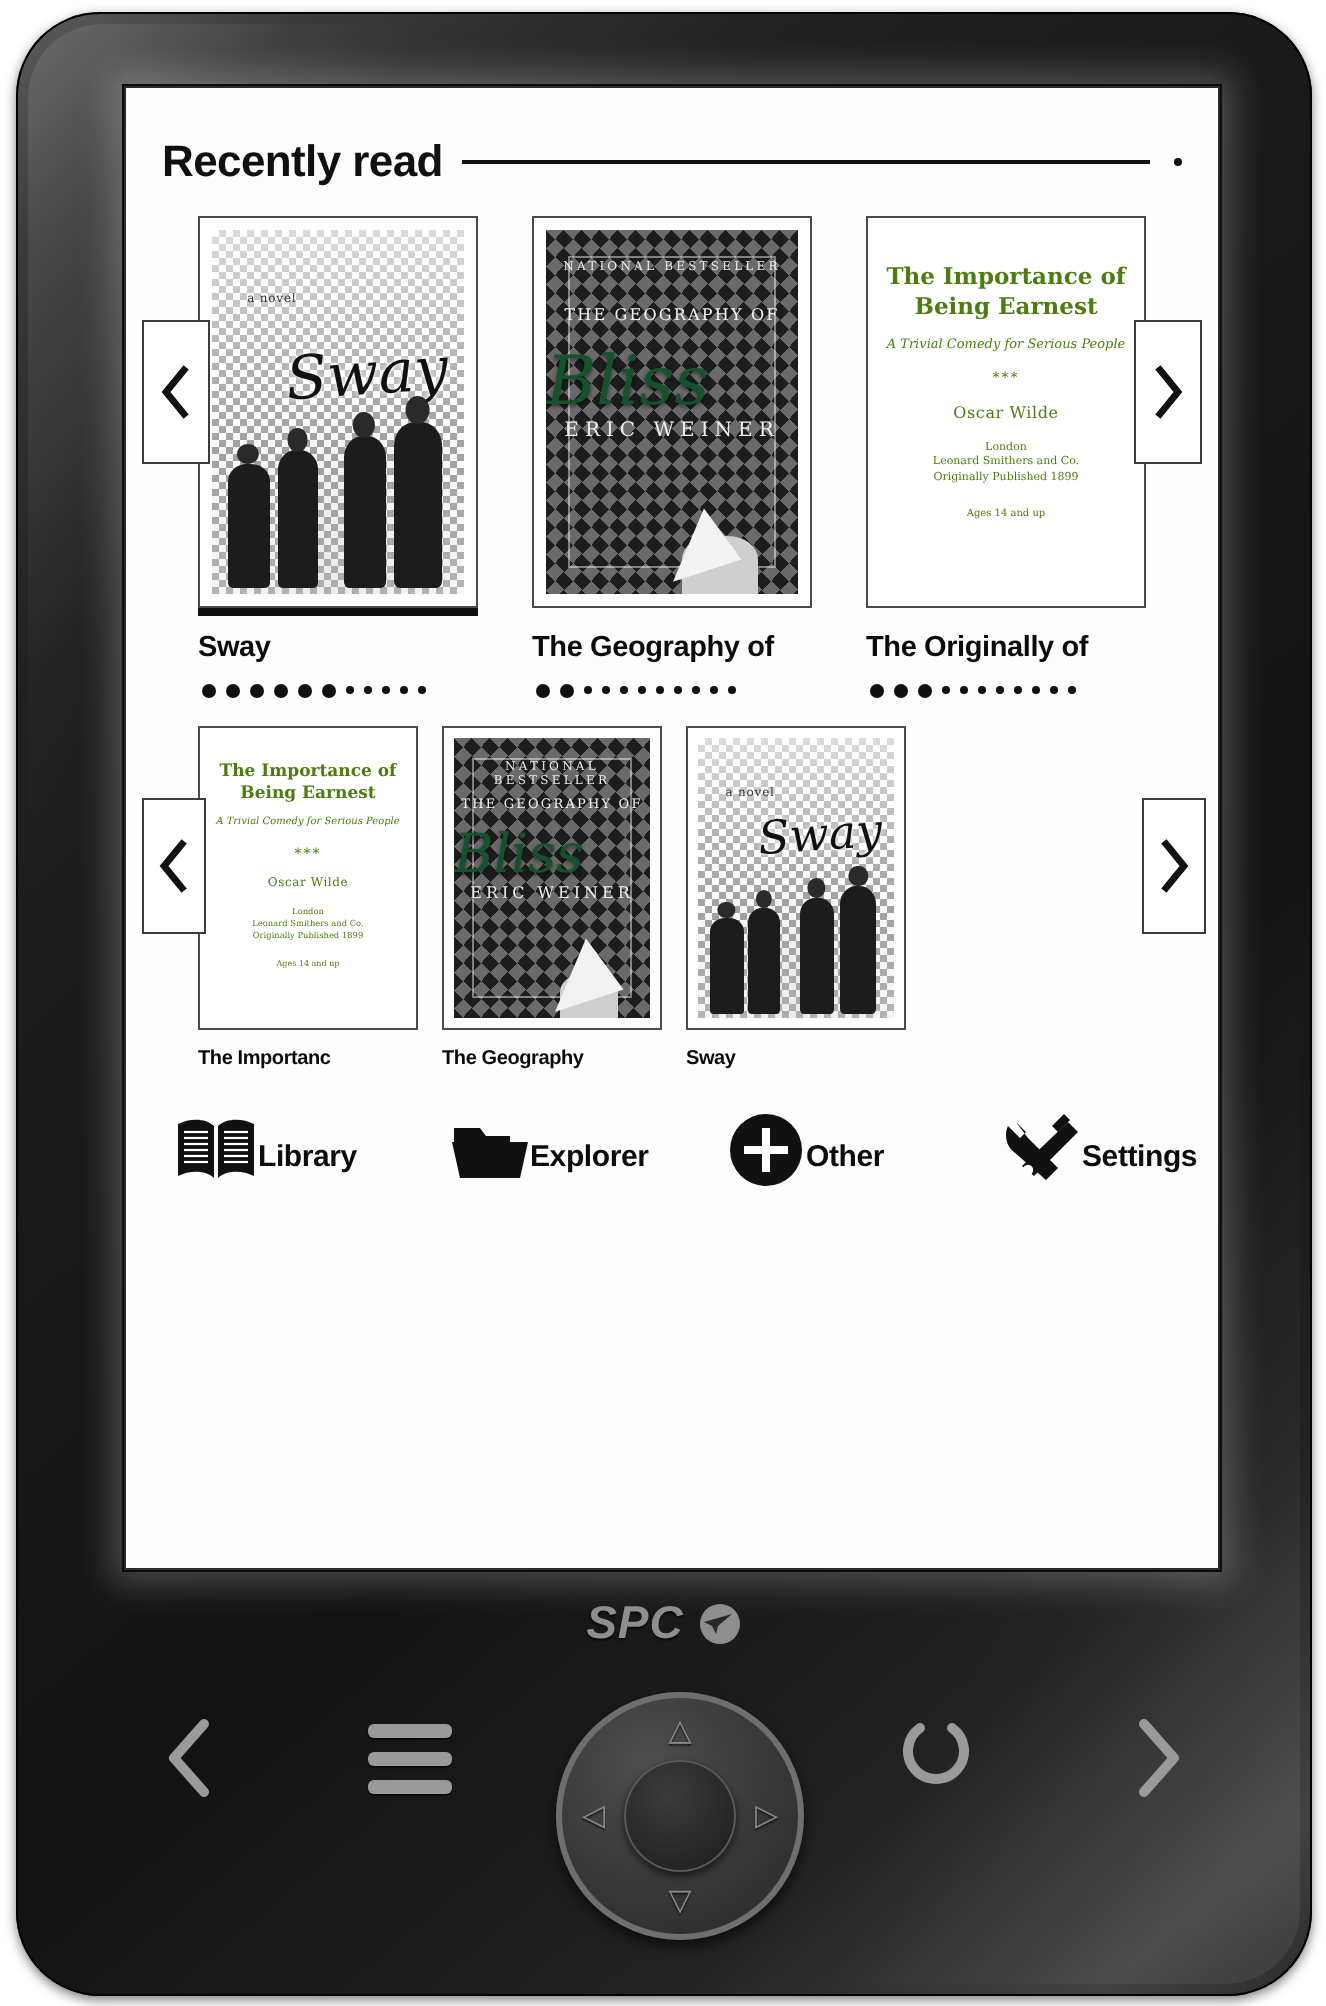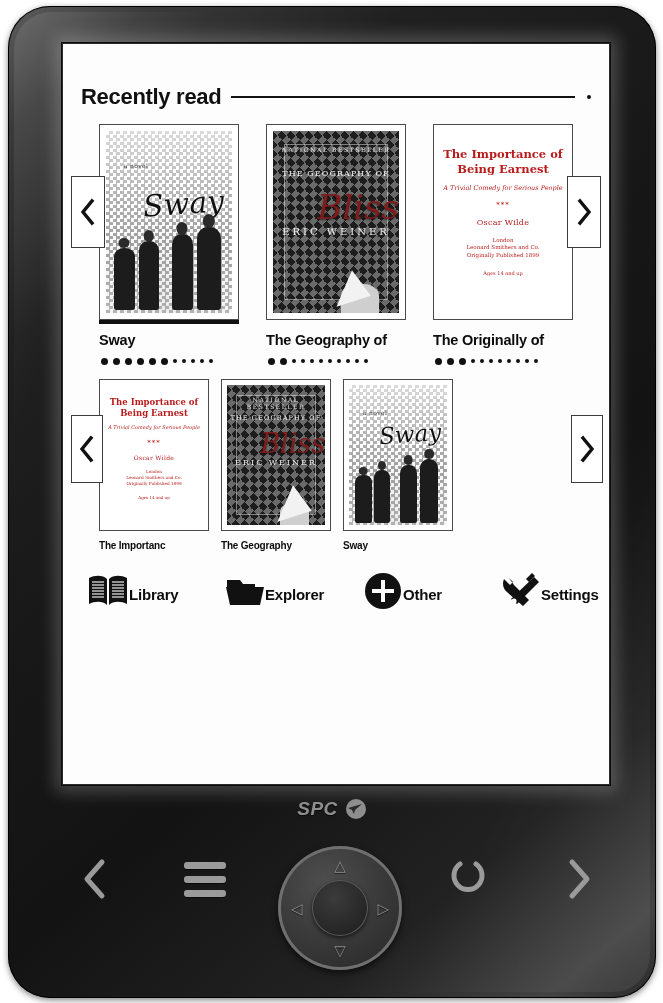--- a/index.html
+++ b/index.html
@@ -53,21 +53,20 @@
     left: 0; top: 0; right: 0; bottom: 0;
     padding: 22px 18px 0 18px;
   }
 
   
   .section-head {
     display: flex;
     align-items: center;
     gap: 10px;
     height: 30px;
-    margin-top: 16px;
   }
   .section-title {
     font-size: 22px;
     font-weight: bold;
     color: #101010;
     letter-spacing: -.3px;
     white-space: nowrap;
   }
   .section-rule {
     flex: 1;
@@ -224,25 +223,25 @@
     position: absolute; left: 0; right: 0; top: 21%;
     text-align: center;
     font-family: "DejaVu Serif", serif;
     font-size: 8px;
     letter-spacing: 1.1px;
     color: #f4f4f4;
   }
   .shelf.small .bliss-top { font-size: 6.5px; }
   .bliss-main {
     position: absolute; left: 0; right: 0; top: 31%;
-    text-align: right;
+    text-align: left;
     font-family: "DejaVu Serif", serif;
     font-style: italic;
     font-size: 34px;
-    color: #7f1d1d;
+    color: #14532d;
     text-shadow: 0 1px 2px rgba(0,0,0,.6);
   }
   .shelf.small .bliss-main { font-size: 27px; }
   .bliss-author {
     position: absolute; left: 0; right: 0; top: 52%;
     text-align: center;
     font-family: "DejaVu Serif", serif;
     font-size: 10px;
     letter-spacing: 3px;
     color: #ededed;
@@ -261,21 +260,21 @@
     width: 30%; height: 16%;
     background: #cfcfcf;
     border-radius: 40% 40% 0 0;
   }
 
   
   .earnest-art {
     position: absolute; inset: 0;
     background: #fff;
     font-family: "DejaVu Serif", serif;
-    color: #b91c1c;
+    color: #4d7c0f;
     text-align: center;
     padding-top: 16%;
   }
   .e-title {
     font-size: 11.5px;
     font-weight: bold;
     line-height: 1.28;
     padding: 0 6%;
   }
   .shelf.small .e-title { font-size: 8.5px; }
@@ -357,21 +356,21 @@
     left: 0; right: 0; top: 792px;
     display: flex;
     align-items: center;
     justify-content: center;
     gap: 7px;
   }
   #brand-text {
     font-family: "Liberation Sans", sans-serif;
     font-style: italic;
     font-weight: bold;
-    font-size: 19px;
+    font-size: 23px;
     color: #8e8e8e;
     letter-spacing: .5px;
     text-shadow: 0 1px 1px rgba(0,0,0,.7);
   }
 
   
   .hw { position: absolute; }
   #hw-back  { left: 72px;  top: 852px; }
   #hw-menu  { left: 176px; top: 856px; }
   #hw-power { left: 442px; top: 852px; }

